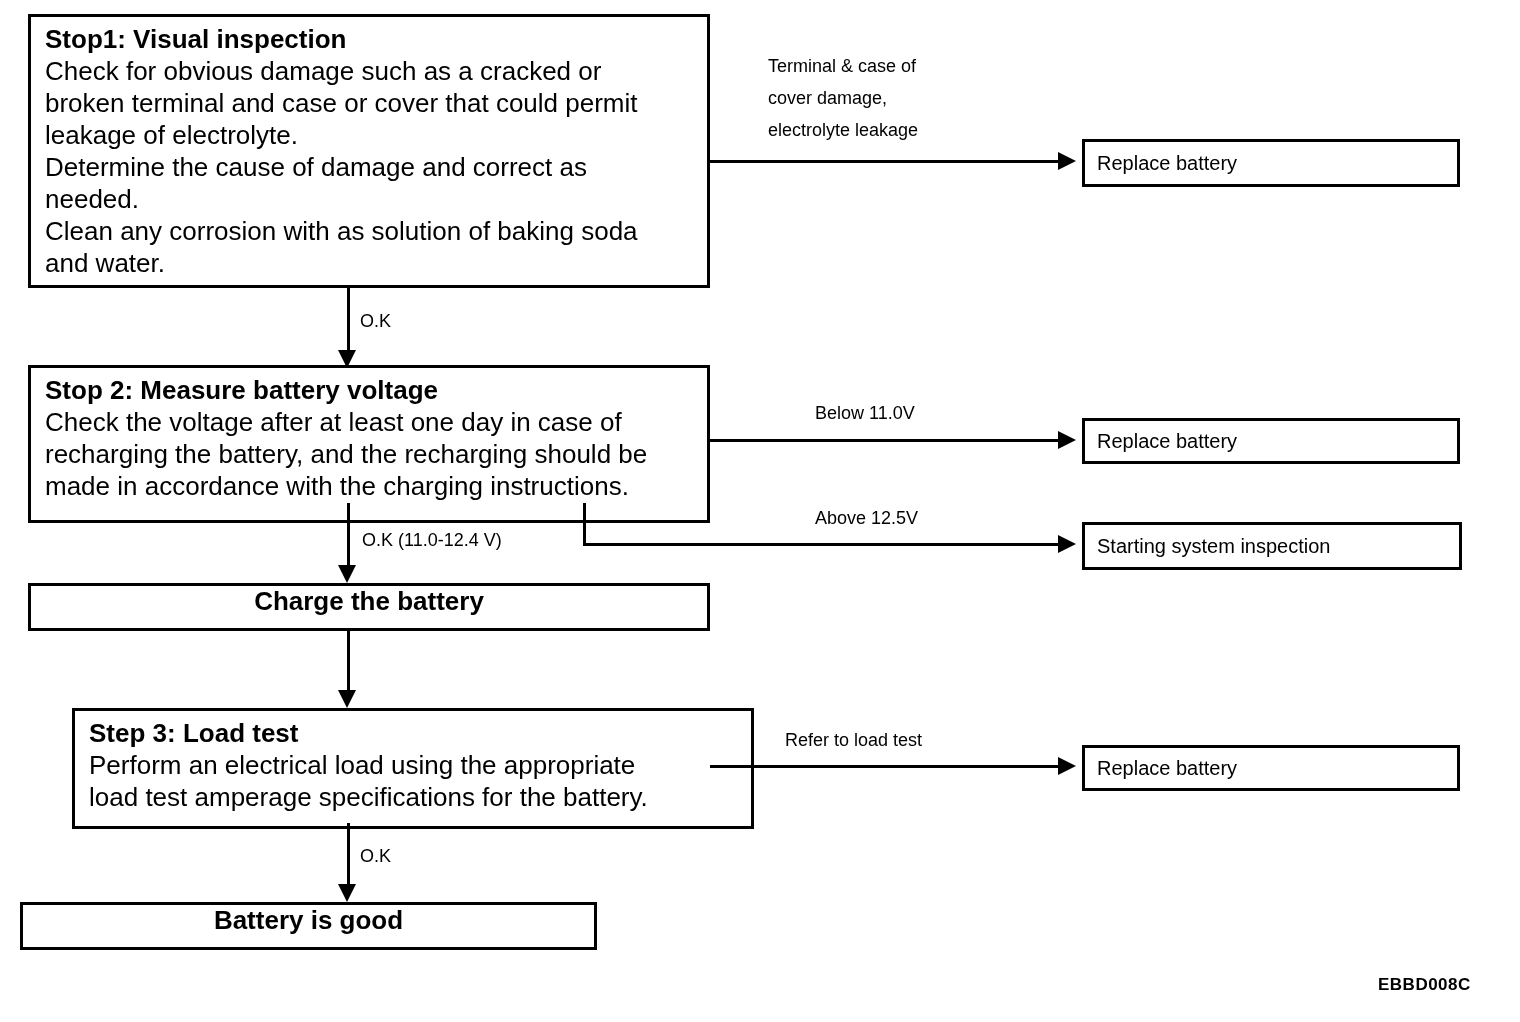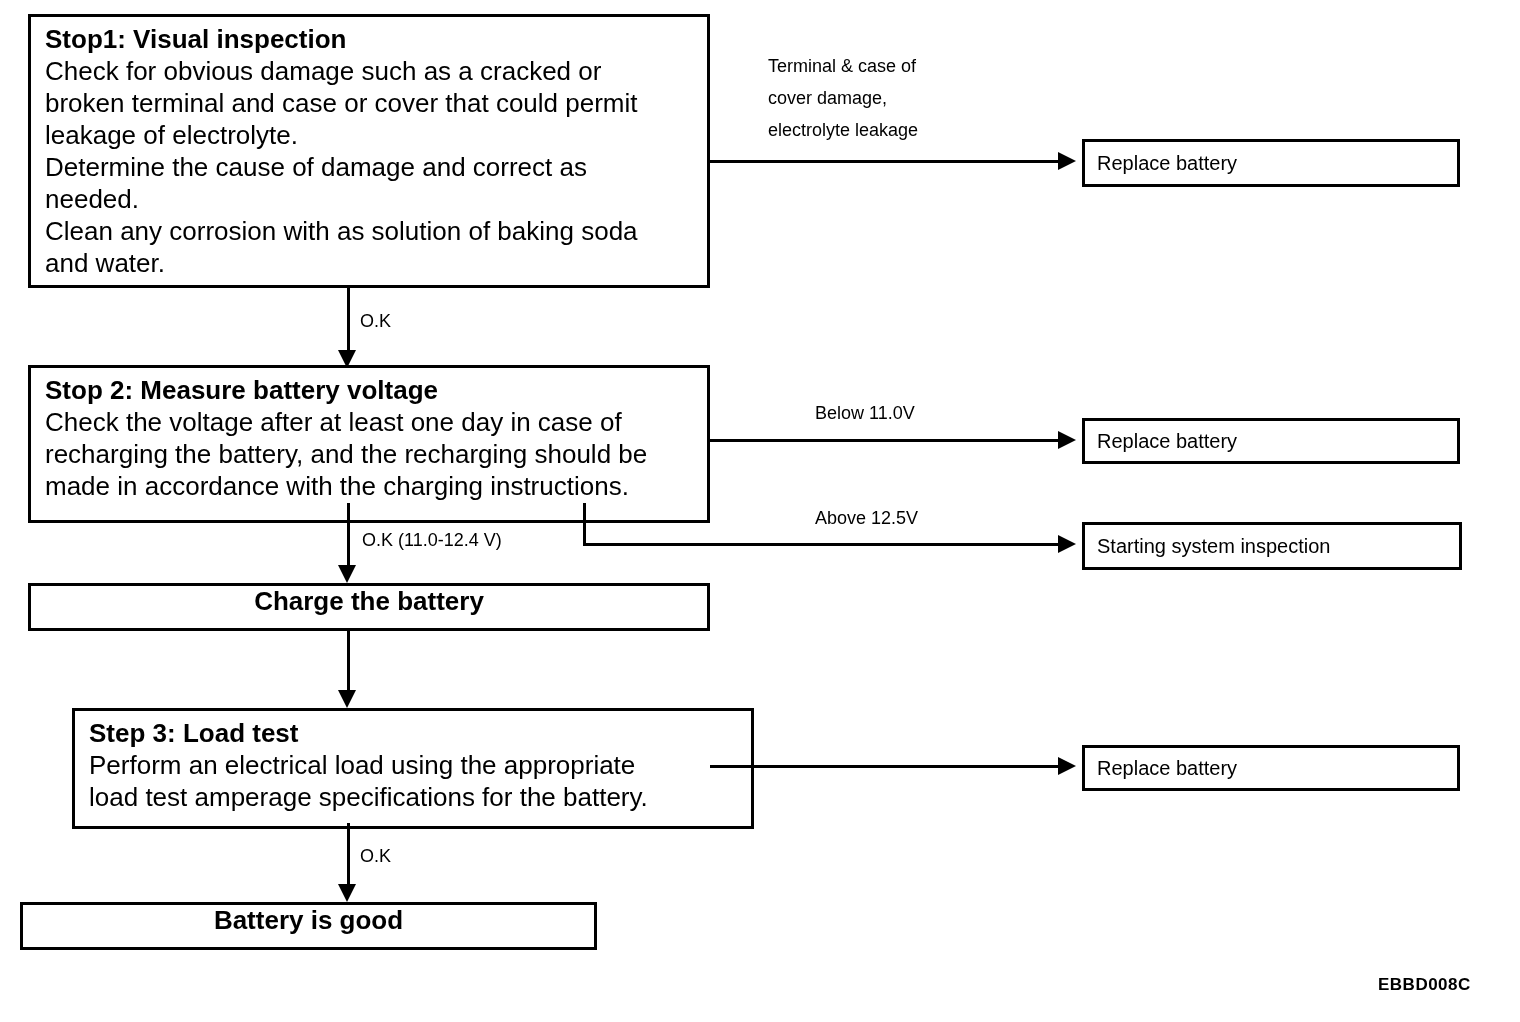--- a/index.html
+++ b/index.html
@@ -81,20 +81,21 @@
 
   <div class="vline" style="left:347px;top:631px;height:60px;"></div>
   <div class="arr-d" style="left:338px;top:690px;"></div>
 
   <div class="box main-box" style="left:28px;top:708px;width:682px;height:121px;margin-left:44px;">
     <div class="box-title">Step 3: Load test</div>
     <div class="box-body">Perform an electrical load using the appropriate
 load test amperage specifications for the battery.</div>
   </div>
 
+  <div class="elabel" style="left:785px;top:724px;">Refer to load test</div>
   <div class="hline" style="left:710px;top:765px;width:350px;"></div>
   <div class="arr-r" style="left:1058px;top:757px;"></div>
   <div class="box side-box" style="left:1082px;top:745px;width:378px;height:46px;">
     <span>Replace battery</span>
   </div>
 
   <div class="vline" style="left:347px;top:823px;height:63px;"></div>
   <div class="arr-d" style="left:338px;top:884px;"></div>
   <div class="elabel" style="left:360px;top:840px;">O.K</div>
 

